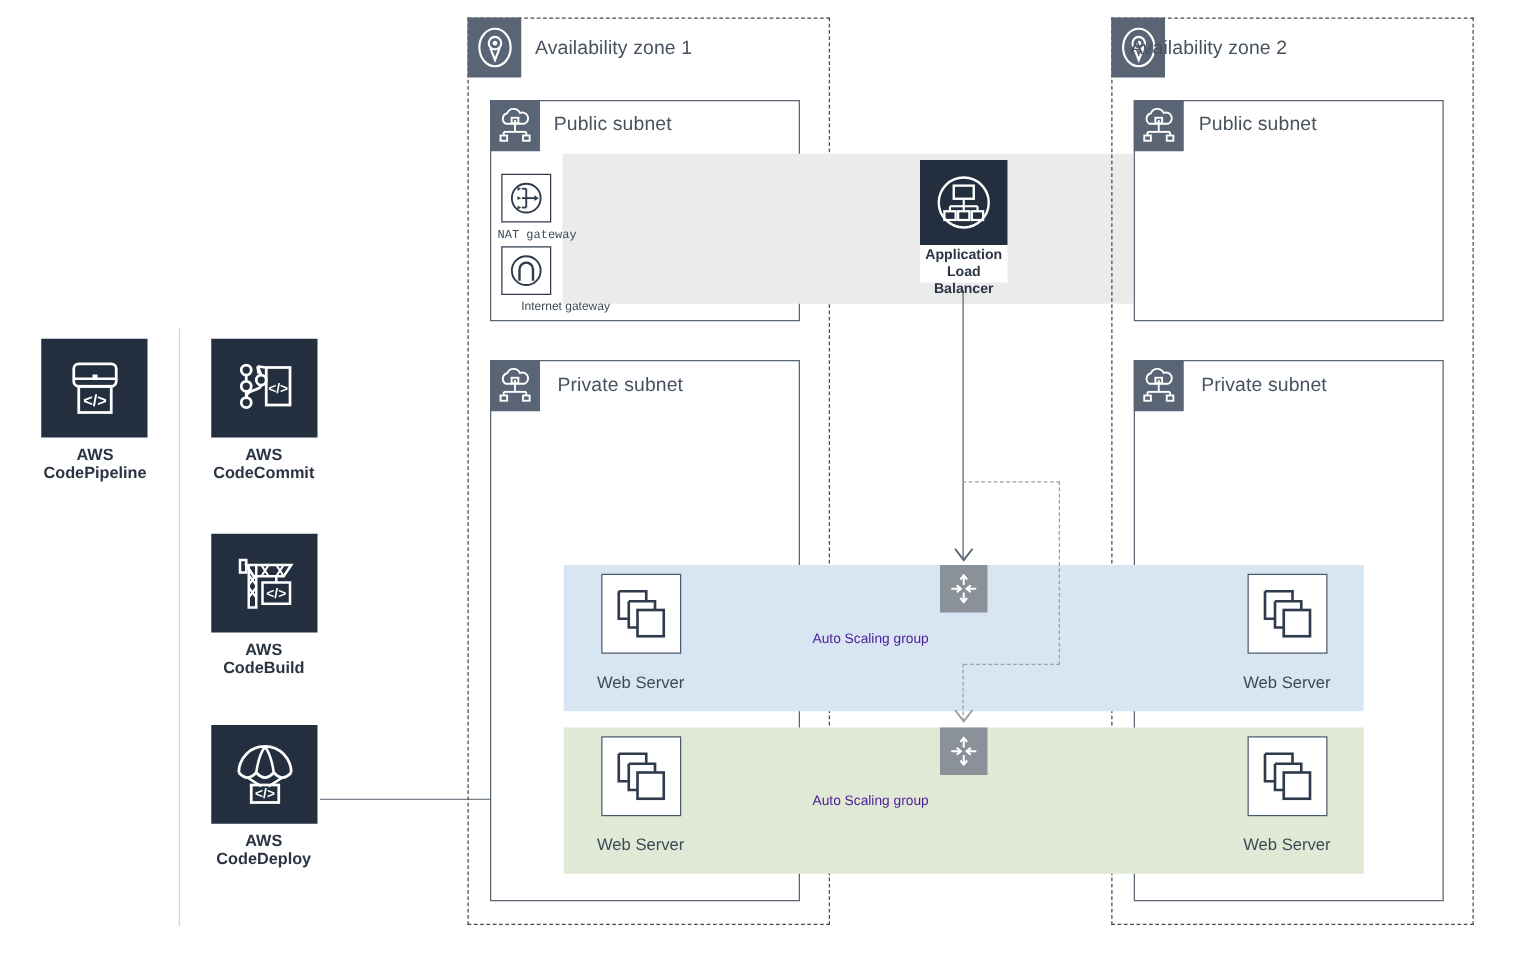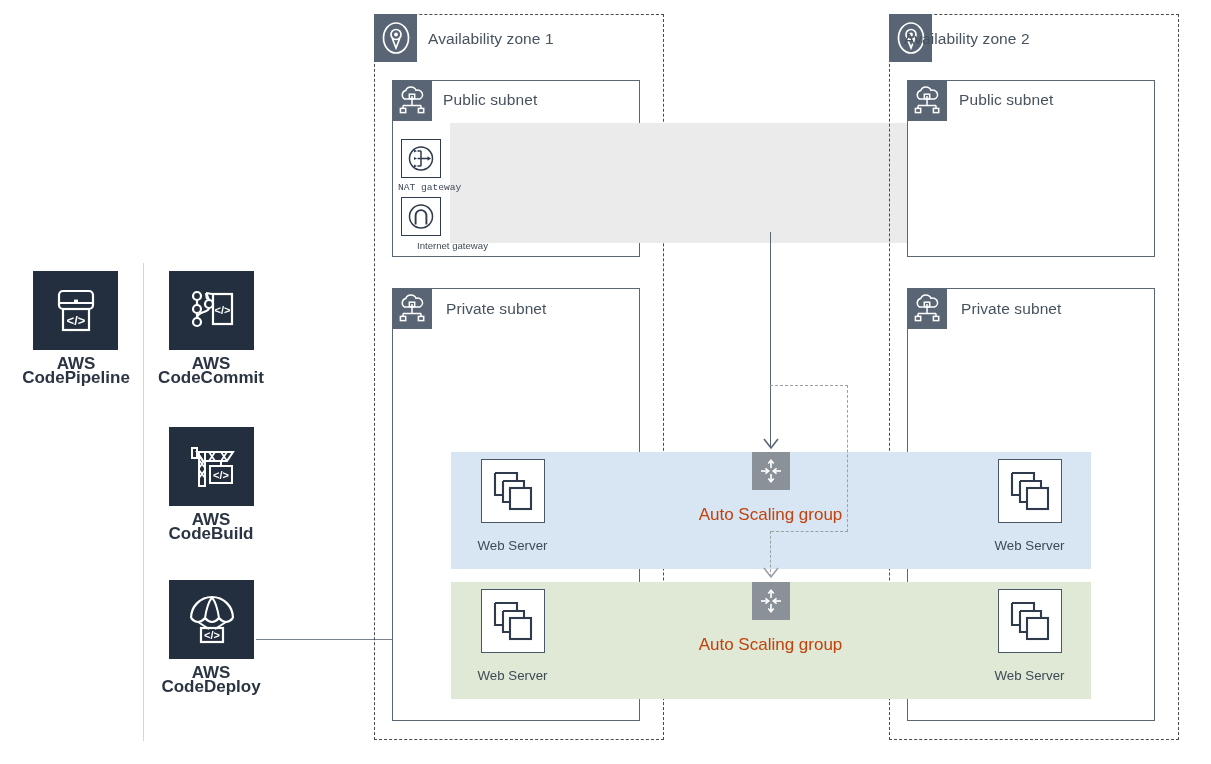--- a/index.html
+++ b/index.html
@@ -19,37 +19,37 @@
   .band-green{background:#dfe9d5;}
 
   
   .chip{position:absolute;background:#596575;display:flex;align-items:center;justify-content:center;}
   .hdr-label{position:absolute;font-size:15.5px;color:#47525f;white-space:nowrap;
              letter-spacing:.1px;}
 
   
   .svc{position:absolute;}
   .svc-tile{position:absolute;background:#232f3e;display:flex;align-items:center;justify-content:center;}
-  .svc-label{position:absolute;text-align:center;font-size:17px;line-height:14px;
+  .svc-label{position:absolute;text-align:center;font-size:13px;line-height:14px;
              font-weight:bold;color:#2a3442;white-space:pre-line;left:0;right:0;}
 
   
   .lite-box{position:absolute;border:1.4px solid #2f3b4c;background:#ffffff;
             display:flex;align-items:center;justify-content:center;}
   .lite-label{position:absolute;font-size:9.6px;color:#3f4a57;white-space:nowrap;}
 
   
   .ws-box{position:absolute;border:1.3px solid #495869;background:#ffffff;
           display:flex;align-items:center;justify-content:center;}
   .ws-label{position:absolute;font-size:13.3px;color:#3f4a57;text-align:center;
             white-space:nowrap;}
 
   
   .asg-tile{position:absolute;background:#8b9199;display:flex;align-items:center;justify-content:center;}
-  .asg-label{position:absolute;font-size:17px;color:#c2410c;white-space:nowrap;text-align:center;}
+  .asg-label{position:absolute;font-size:11px;color:#4c1d95;white-space:nowrap;}
 
   
   .alb-wrap{position:absolute;background:#ffffff;}
   .alb-label{position:absolute;left:0;right:0;text-align:center;font-size:11.3px;
              line-height:13.5px;font-weight:bold;color:#2a3442;white-space:pre-line;}
 
   
   .vline{position:absolute;background:#5a6673;width:1.4px;}
   .hline{position:absolute;background:#7b848e;height:1.3px;}
   .divider{position:absolute;background:#d2d6da;width:1.3px;}
@@ -313,20 +313,39 @@
   </svg>
 
   <div class="dash-h" style="left:770px;top:385px;width:78px;"></div>
   <div class="dash-v" style="left:847px;top:385px;height:147px;"></div>
   <div class="dash-h" style="left:771px;top:531px;width:77px;"></div>
   <div class="dash-v" style="left:770px;top:531px;height:46px;"></div>
   <svg class="abs" style="left:763px;top:567px;" width="16" height="14">
     <path d="M1 1 L8 10 L15 1" fill="none" stroke="#9aa0a6" stroke-width="1.6"></path>
   </svg>
 
+  <div class="alb-wrap" style="left:736px;top:128px;width:70px;height:98px;">
+    <div style="position:absolute;left:0;top:0;width:70px;height:68px;background:#232f3e;
+                display:flex;align-items:center;justify-content:center;">
+      <svg width="52" height="52" viewBox="0 0 52 52">
+        <circle cx="26" cy="26" r="20" fill="none" stroke="#fff" stroke-width="1.9"></circle>
+        <rect x="18" y="12.5" width="16" height="10.5" fill="none" stroke="#fff" stroke-width="1.9"></rect>
+        <line x1="26" y1="23" x2="26" y2="29" stroke="#fff" stroke-width="1.7"></line>
+        <line x1="15" y1="29" x2="37" y2="29" stroke="#fff" stroke-width="1.7"></line>
+        <line x1="15" y1="29" x2="15" y2="33" stroke="#fff" stroke-width="1.7"></line>
+        <line x1="26" y1="29" x2="26" y2="33" stroke="#fff" stroke-width="1.7"></line>
+        <line x1="37" y1="29" x2="37" y2="33" stroke="#fff" stroke-width="1.7"></line>
+        <rect x="10.5" y="33" width="9" height="7" fill="none" stroke="#fff" stroke-width="1.8"></rect>
+        <rect x="21.5" y="33" width="9" height="7" fill="none" stroke="#fff" stroke-width="1.8"></rect>
+        <rect x="32.5" y="33" width="9" height="7" fill="none" stroke="#fff" stroke-width="1.8"></rect>
+      </svg>
+    </div>
+    <div class="alb-label" style="top:70px;">Application
+Load Balancer</div>
+  </div>
 
   <div>
     <div class="asg-tile" style="left:752px;top:452px;width:38px;height:38px;">
       <svg width="30" height="30" viewBox="0 0 30 30">
         <line x1="15" y1="5" x2="15" y2="12" stroke="#fff" stroke-width="1.6"></line>
         <path d="M12.3 7.6 L15 4.3 L17.7 7.6" fill="none" stroke="#fff" stroke-width="1.6"></path>
         <line x1="15" y1="25" x2="15" y2="18" stroke="#fff" stroke-width="1.6"></line>
         <path d="M12.3 22.4 L15 25.7 L17.7 22.4" fill="none" stroke="#fff" stroke-width="1.6"></path>
         <line x1="5" y1="15" x2="12" y2="15" stroke="#fff" stroke-width="1.6"></line>
         <path d="M9.4 12.3 L12.7 15 L9.4 17.7" fill="none" stroke="#fff" stroke-width="1.6"></path>

